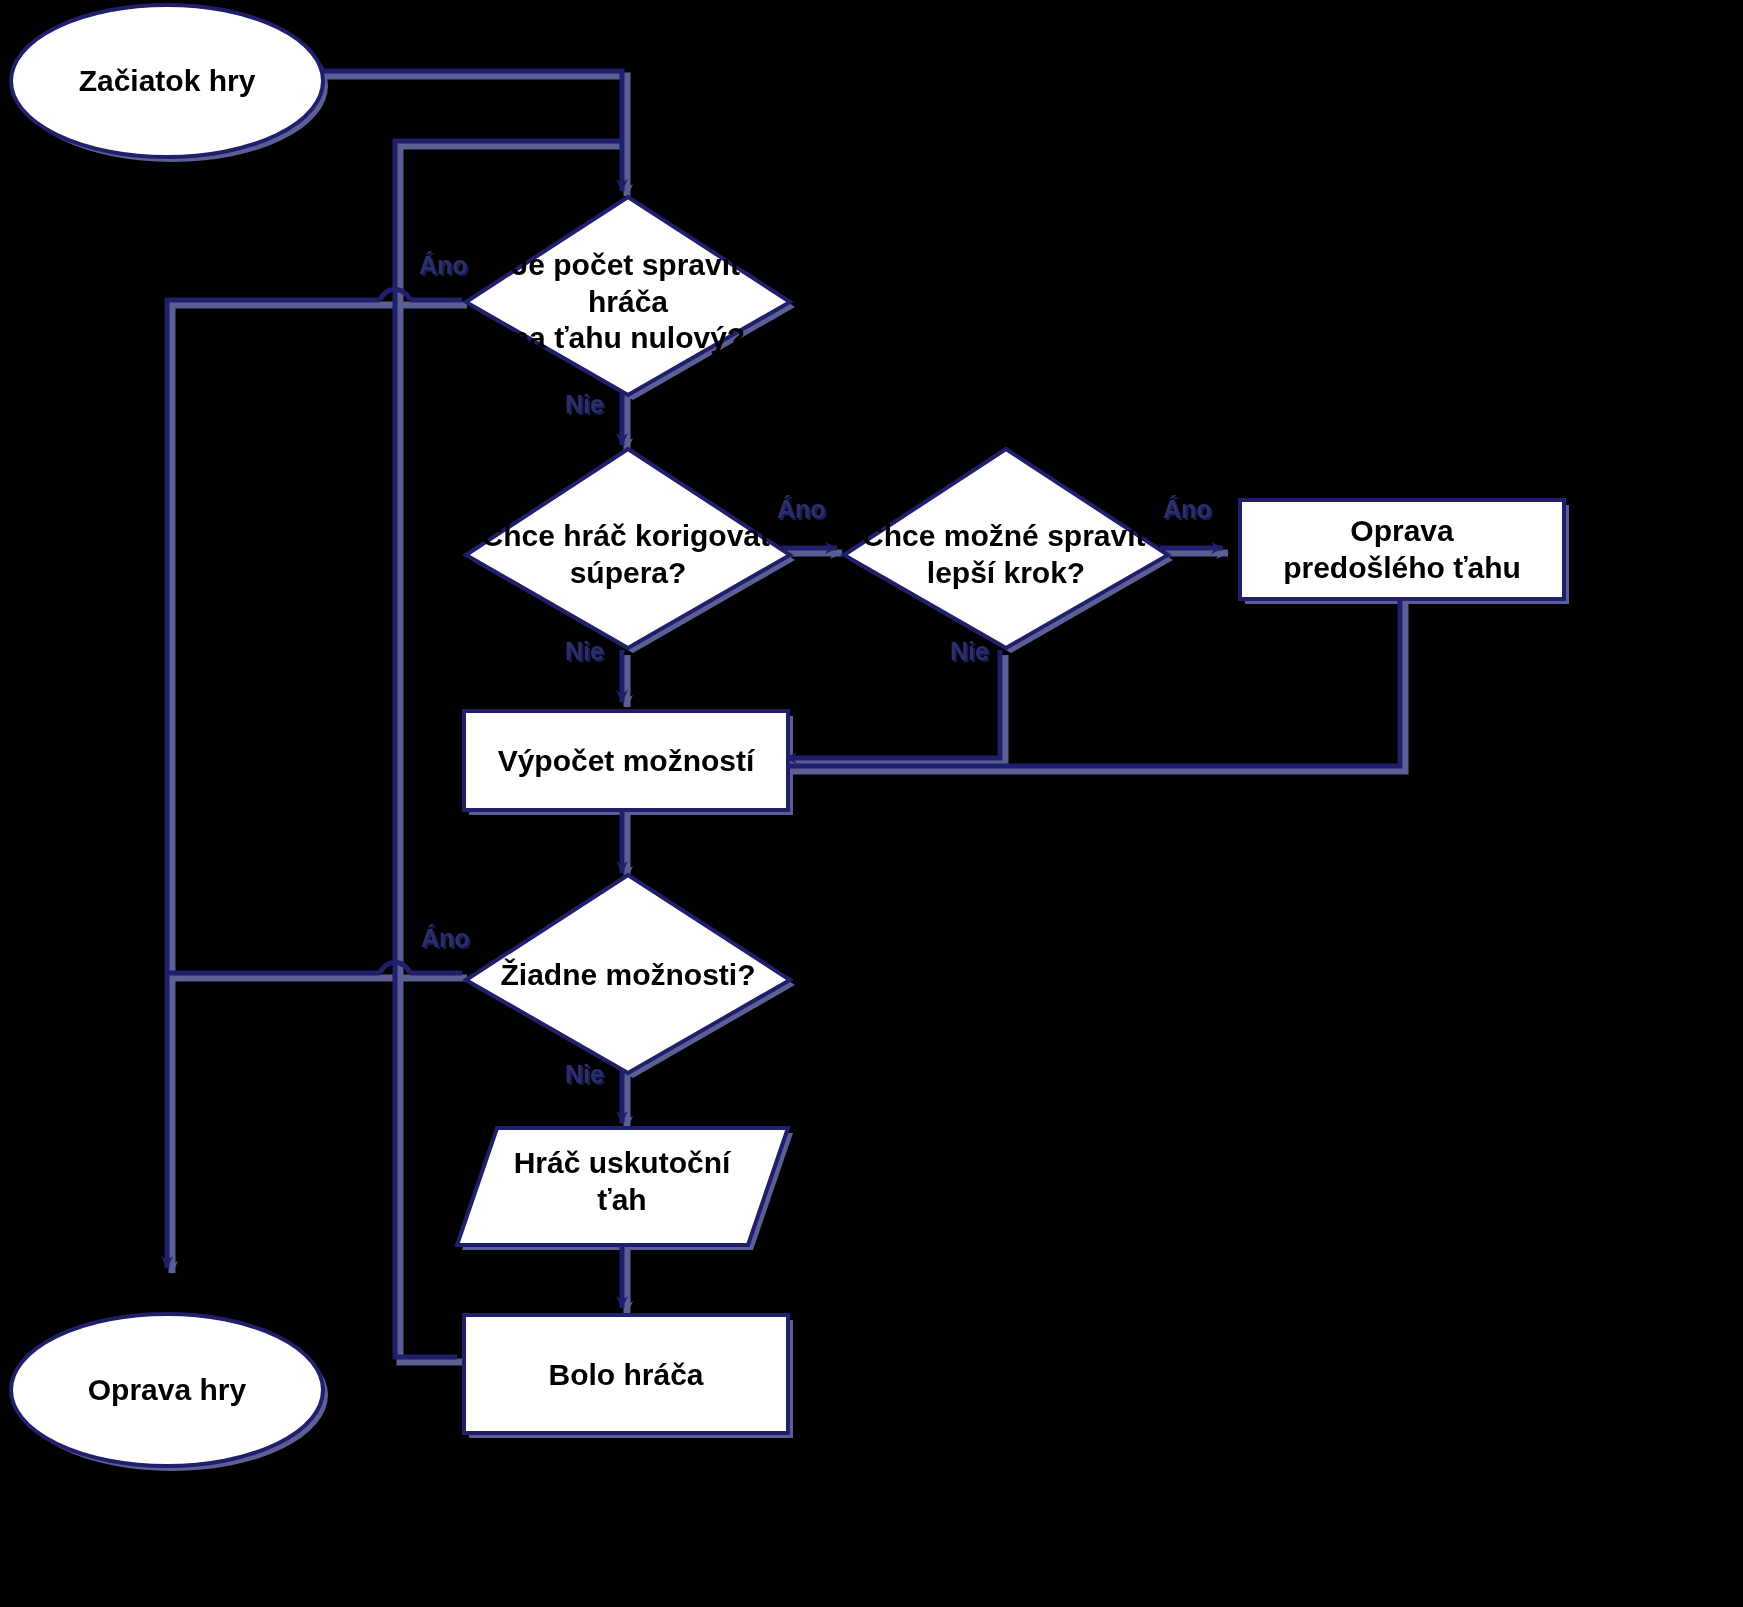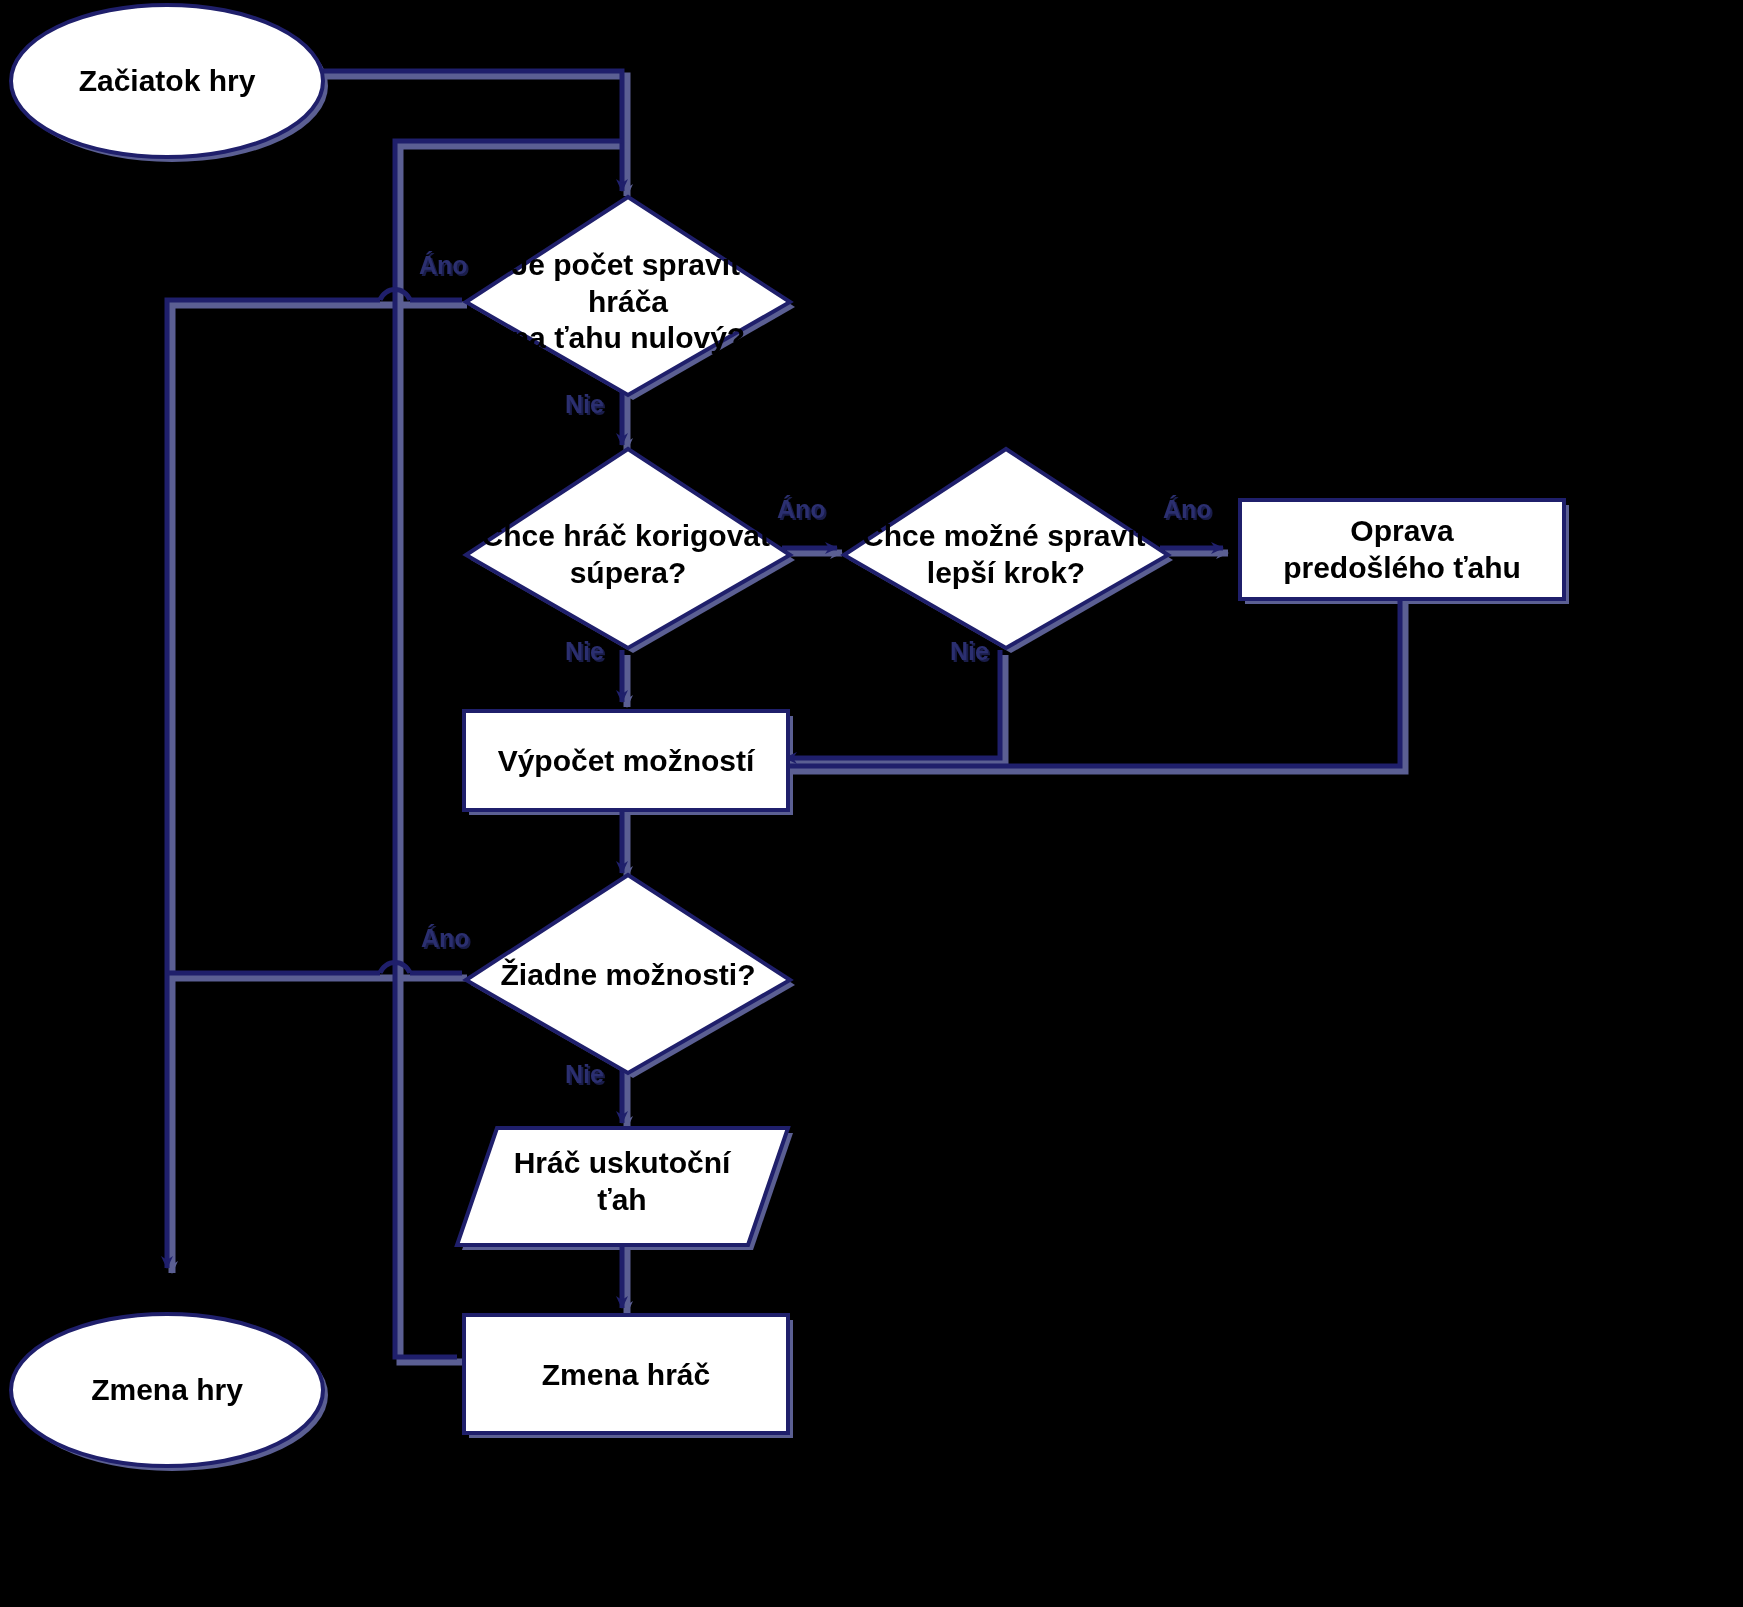--- a/index.html
+++ b/index.html
@@ -162,23 +162,23 @@
   <div class="node-label" style="left:1240px;top:510px; width:324px; height:80px;">Oprava
 predošlého ťahu</div>
 
   <div class="node-label" style="left:468px; top:940px; width:320px; height:70px;">Žiadne možnosti?</div>
 
   <div class="node-label" style="left:464px; top:721px; width:324px; height:80px;">Výpočet možností</div>
 
   <div class="node-label" style="left:460px; top:1142px;width:324px; height:80px;">Hráč uskutoční
 ťah</div>
 
-  <div class="node-label" style="left:464px; top:1335px;width:324px; height:80px;">Zmena hráč</div>
+  <div class="node-label" style="left:464px; top:1335px;width:324px; height:80px;">Bolo hráča</div>
 
-  <div class="node-label" style="left:11px;  top:1350px;width:312px; height:80px;">Zmena hry</div>
+  <div class="node-label" style="left:11px;  top:1350px;width:312px; height:80px;">Oprava hry</div>
 
   <div class="edge-label" style="left:419px; top:251px;">Áno</div>
 
   <div class="edge-label" style="left:565px; top:390px;">Nie</div>
 
   <div class="edge-label" style="left:777px; top:495px;">Áno</div>
 
   <div class="edge-label" style="left:565px; top:637px;">Nie</div>
 
   <div class="edge-label" style="left:1163px;top:495px;">Áno</div>

